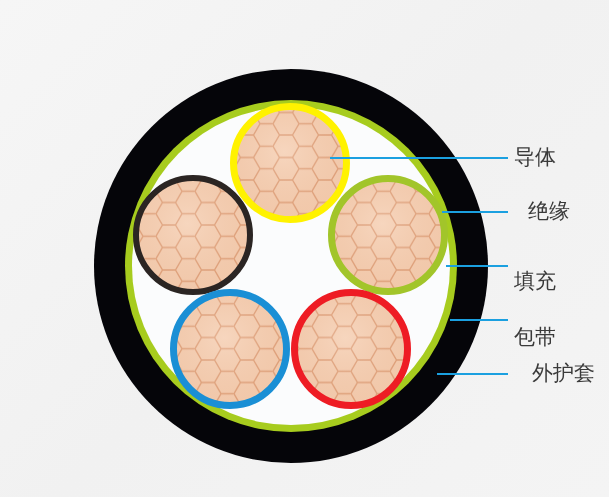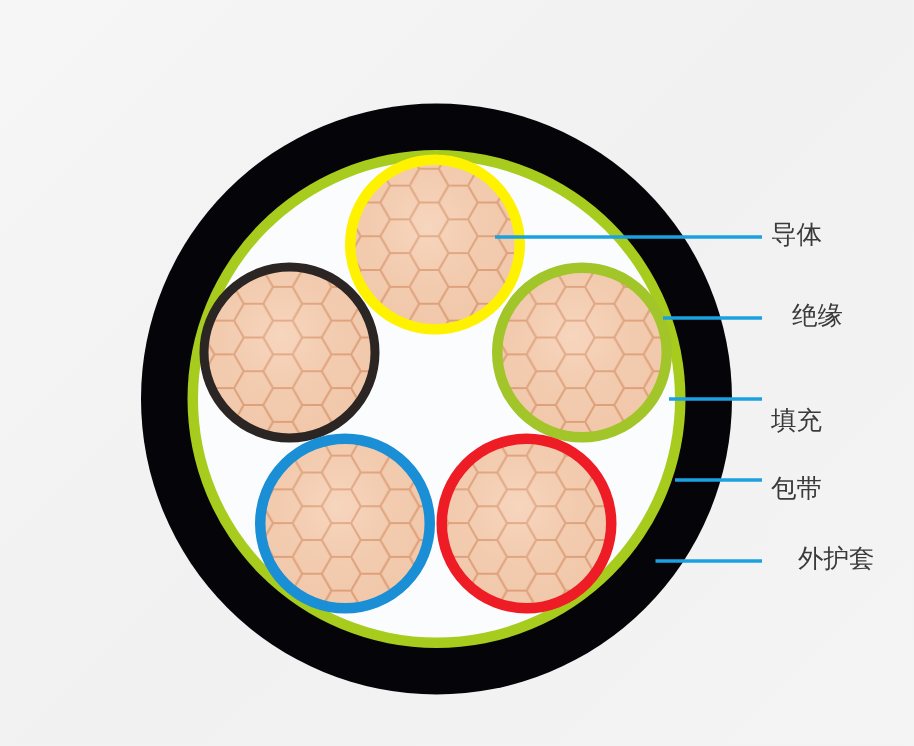--- a/index.html
+++ b/index.html
@@ -6,21 +6,21 @@
   body {
     width: 609px; height: 497px; overflow: hidden;
     background: linear-gradient(135deg, #f6f6f6 0%, #f1f1f1 50%, #f4f4f4 100%);
     font-family: "DejaVu Sans", "Liberation Sans", sans-serif;
     position: relative;
   }
   #stage { position: absolute; left: 0; top: 0; width: 609px; height: 497px; }
   svg { position: absolute; left: 0; top: 0; }
   .label {
     position: absolute;
-    font-size: 17px;
+    font-size: 21px;
     color: #3a3a3a;
     line-height: 20px;
     white-space: nowrap;
   }
 </style>
 </head>
 <body style="background-color: rgb(243, 243, 243);">
 
 <div id="stage">
   <svg id="cable-svg" width="609" height="497" viewBox="0 0 609 497" xmlns="http://www.w3.org/2000/svg">
@@ -71,16 +71,16 @@
         <line x1="442" y1="212" x2="508" y2="212" stroke="#1ba0e0" stroke-width="2.2"></line>
         <line x1="446" y1="266" x2="508" y2="266" stroke="#1ba0e0" stroke-width="2.2"></line>
         <line x1="450" y1="320" x2="508" y2="320" stroke="#1ba0e0" stroke-width="2.2"></line>
         <line x1="437" y1="374" x2="508" y2="374" stroke="#1ba0e0" stroke-width="2.2"></line>
       </g>
   </svg>
   <div id="labels-layer">
     <div class="label" style="left: 514px; top: 147px;">导体</div>
     <div class="label" style="left: 528px; top: 201px;">绝缘</div>
     <div class="label" style="left: 514px; top: 271px;">填充</div>
-    <div class="label" style="left: 514px; top: 316px;">包带</div>
+    <div class="label" style="left: 514px; top: 327px;">包带</div>
     <div class="label" style="left: 532px; top: 363px;">外护套</div>
   </div>
 </div>
 
 </body></html>

